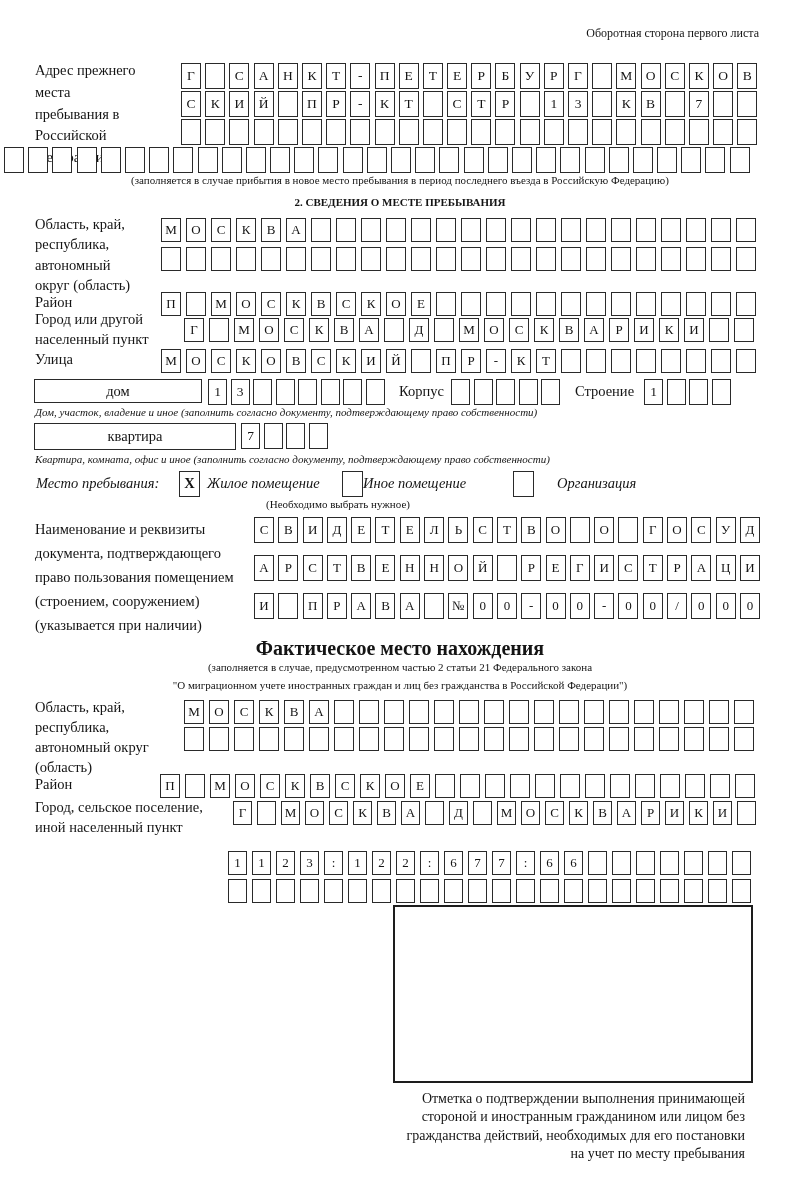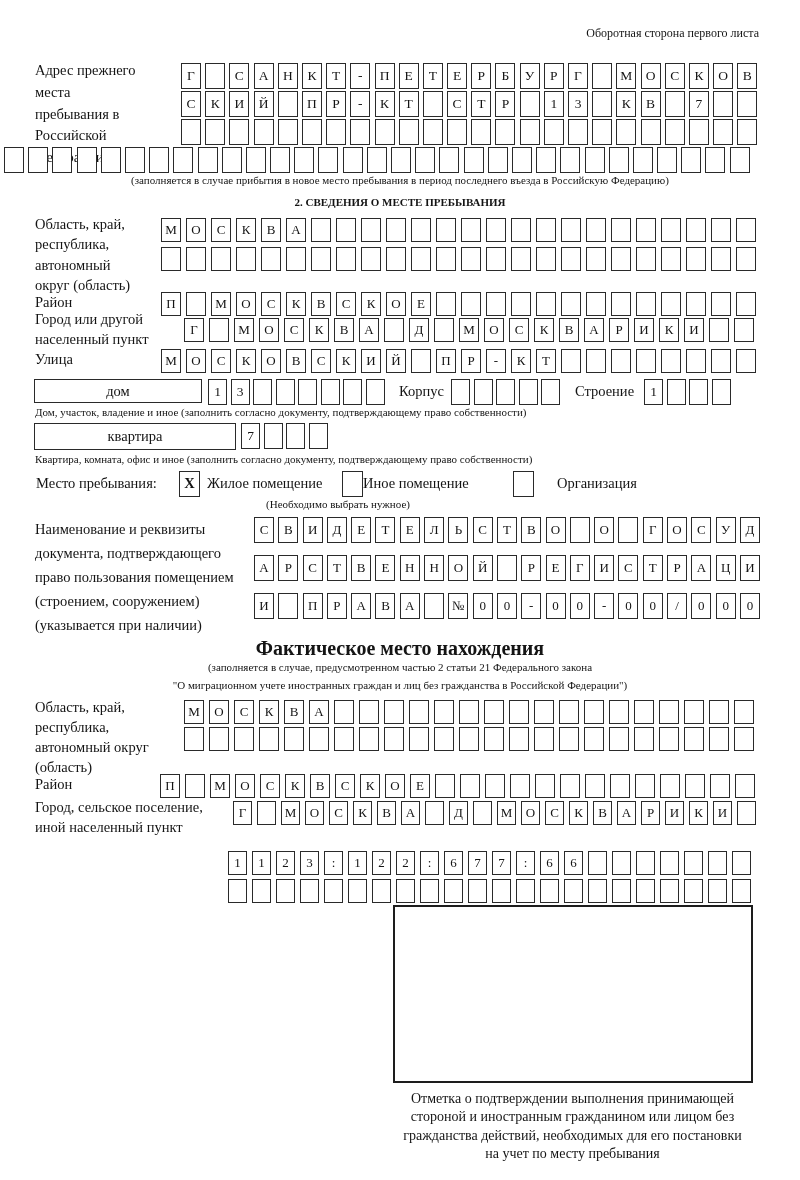--- a/index.html
+++ b/index.html
@@ -1,21 +1,21 @@
 <!DOCTYPE html>
 <html><head>
 <meta charset="utf-8">
 <style>
   html,body{margin:0;padding:0;background:#fff;}
   #form{position:relative;width:800px;height:1180px;background:#fff;overflow:hidden;
         font-family:"Liberation Serif","DejaVu Serif",serif;color:#141414;}
   .abs{position:absolute;}
   .lbl{font-size:14.5px;line-height:1.5;}
   .note{font-size:11px;}
-  .nowrap{white-space:nowrap;}
+  .nowrap{white-space:nowrap;font-style:italic;}
   .ctr{left:0;width:800px;text-align:center;}
   .b{font-weight:bold;}
   .boxrow{display:flex;}
   .cbox{box-sizing:border-box;border:1.6px solid #2a2a2a;flex:0 0 auto;text-align:center;background:#fff;}
   .sz-a .cbox{width:20px;height:26px;margin-right:4.2px;font-size:13.5px;line-height:23px;}
   .sz-b .cbox{width:20px;height:24px;margin-right:5px;font-size:13px;line-height:21px;}
   .sz-c .cbox{width:20px;height:26px;margin-right:4.3px;font-size:13px;line-height:23px;}
   .sz-d .cbox{width:19px;height:26px;margin-right:3.5px;font-size:13.5px;line-height:23px;}
   .sz-e .cbox{width:19px;height:24px;margin-right:5px;font-size:13px;line-height:21px;}
   .labelbox{box-sizing:border-box;border:1.6px solid #2a2a2a;display:flex;align-items:center;justify-content:center;
@@ -554,15 +554,15 @@
       <span class="cbox"></span>
       <span class="cbox"></span>
       <span class="cbox"></span>
       <span class="cbox"></span>
       <span class="cbox"></span>
       <span class="cbox"></span>
       <span class="cbox"></span>
     </div>
 
   <div class="abs stamp" style="left:393px;top:905px;width:360px;height:178px;"></div>
-  <div class="abs" style="left:400px;top:1090px;width:345px;text-align:center;font-size:14px;line-height:1.32;">Отметка о подтверждении выполнения принимающей стороной и иностранным гражданином или лицом без гражданства действий, необходимых для его постановки на учет по месту пребывания</div>
+  <div class="abs" style="left:400px;top:1090px;width:345px;text-align:right;font-size:14px;line-height:1.32;">Отметка о подтверждении выполнения принимающей стороной и иностранным гражданином или лицом без гражданства действий, необходимых для его постановки на учет по месту пребывания</div>
 
 </div>
 
 </body></html>

